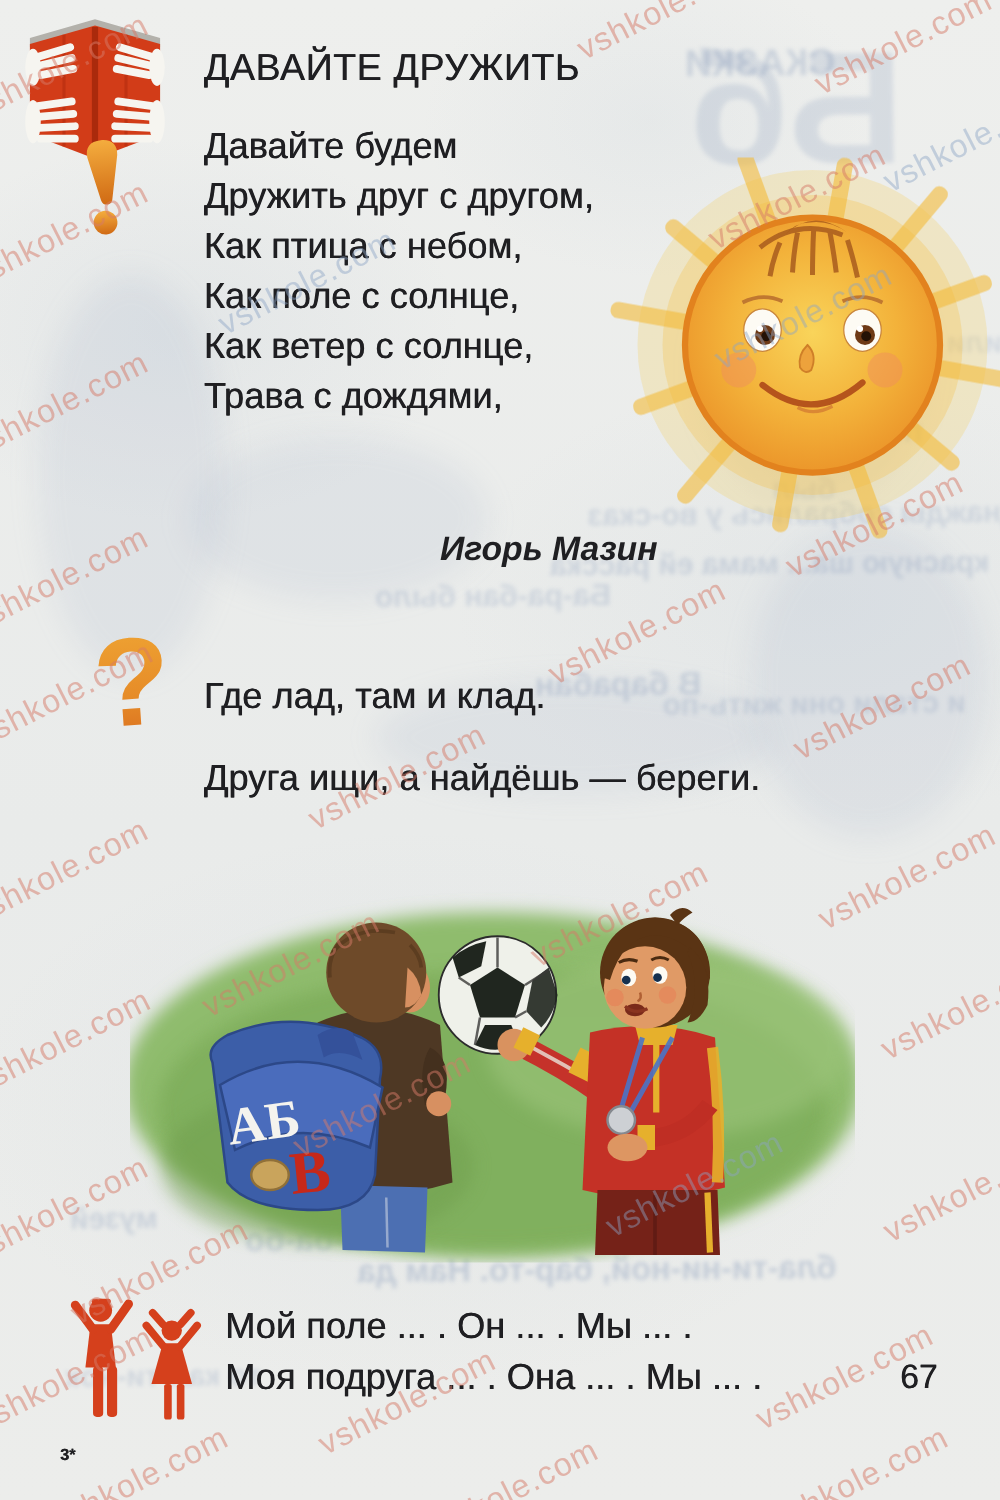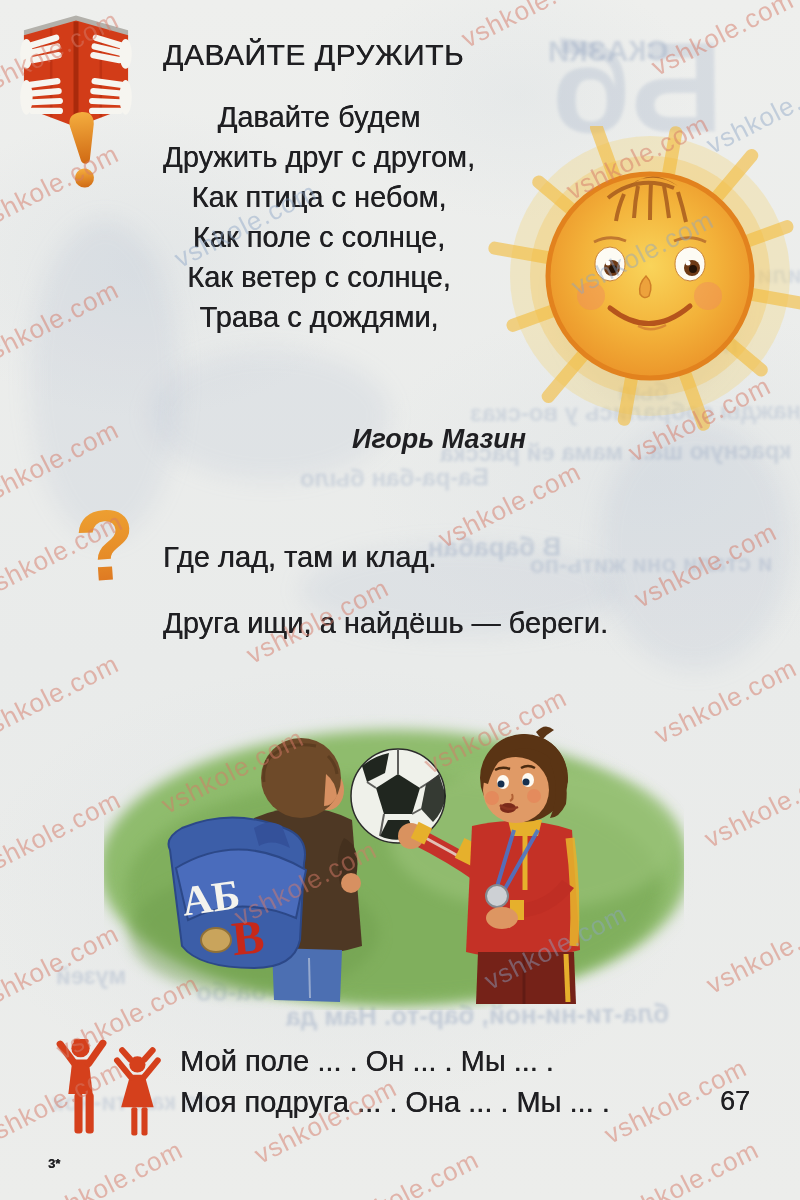--- a/index.html
+++ b/index.html
@@ -13,21 +13,21 @@
       radial-gradient(ellipse 260px 180px at 65% 8%, rgba(185,198,210,.14), transparent 70%),
       linear-gradient(180deg,#eeefed,#e9ebea 55%,#ecedeb);
   }
   .abs{position:absolute;}
   .layer{position:absolute;inset:0;pointer-events:none;}
   #bleed-layer{z-index:1;}
   #content-layer{position:absolute;inset:0;z-index:2;}
   #wm-layer{z-index:5;}
   .txt{color:#1f1f22;text-shadow:.35px 0 0 currentColor;}
   .title{left:163px;top:38px;font-size:30px;font-weight:normal;letter-spacing:.5px;}
-  .poem{left:163px;top:97px;font-size:29px;line-height:40px;text-align:center;}
+  .poem{left:163px;top:97px;font-size:29px;line-height:40px;}
   .author{left:352px;top:424px;font-size:27px;font-style:italic;font-weight:bold;text-shadow:none;}
   .proverbs{left:163px;top:542px;font-size:29px;line-height:30px;}
   .proverbs .pv{margin-bottom:36px;}
   .exercise{left:180px;top:1041px;font-size:29px;line-height:41px;}
   .pagenum{left:720px;top:1086px;font-size:27px;}
   .printmark{left:48px;top:1156px;font-size:13px;font-weight:bold;}
   .wm{
     position:absolute;font-size:26px;letter-spacing:1px;white-space:nowrap;
     transform:rotate(-27deg);pointer-events:none;
   }

